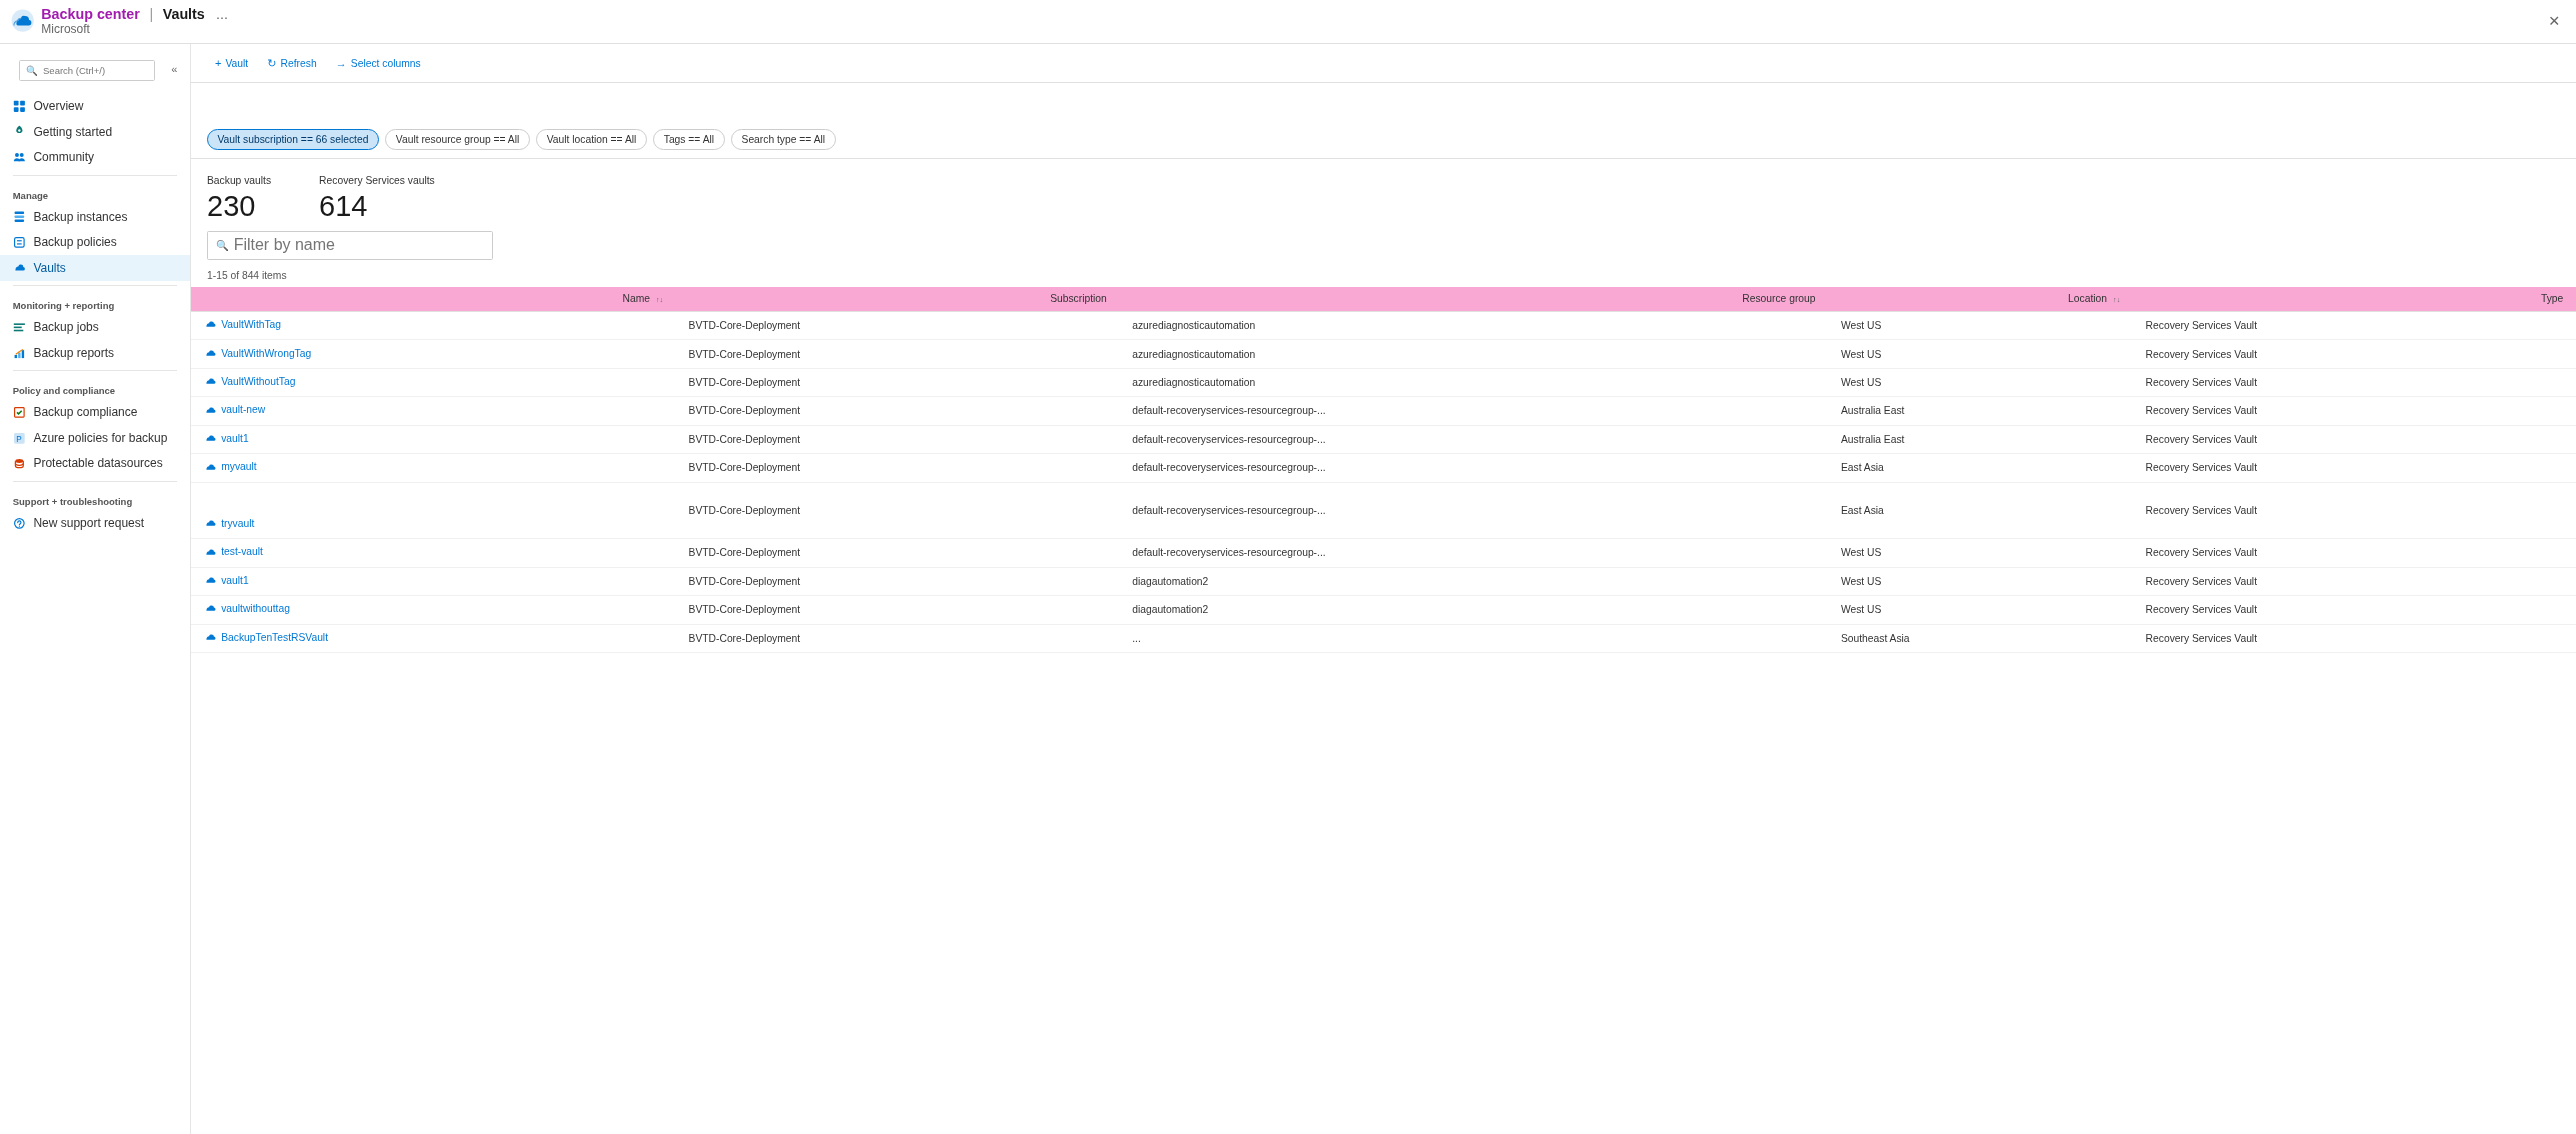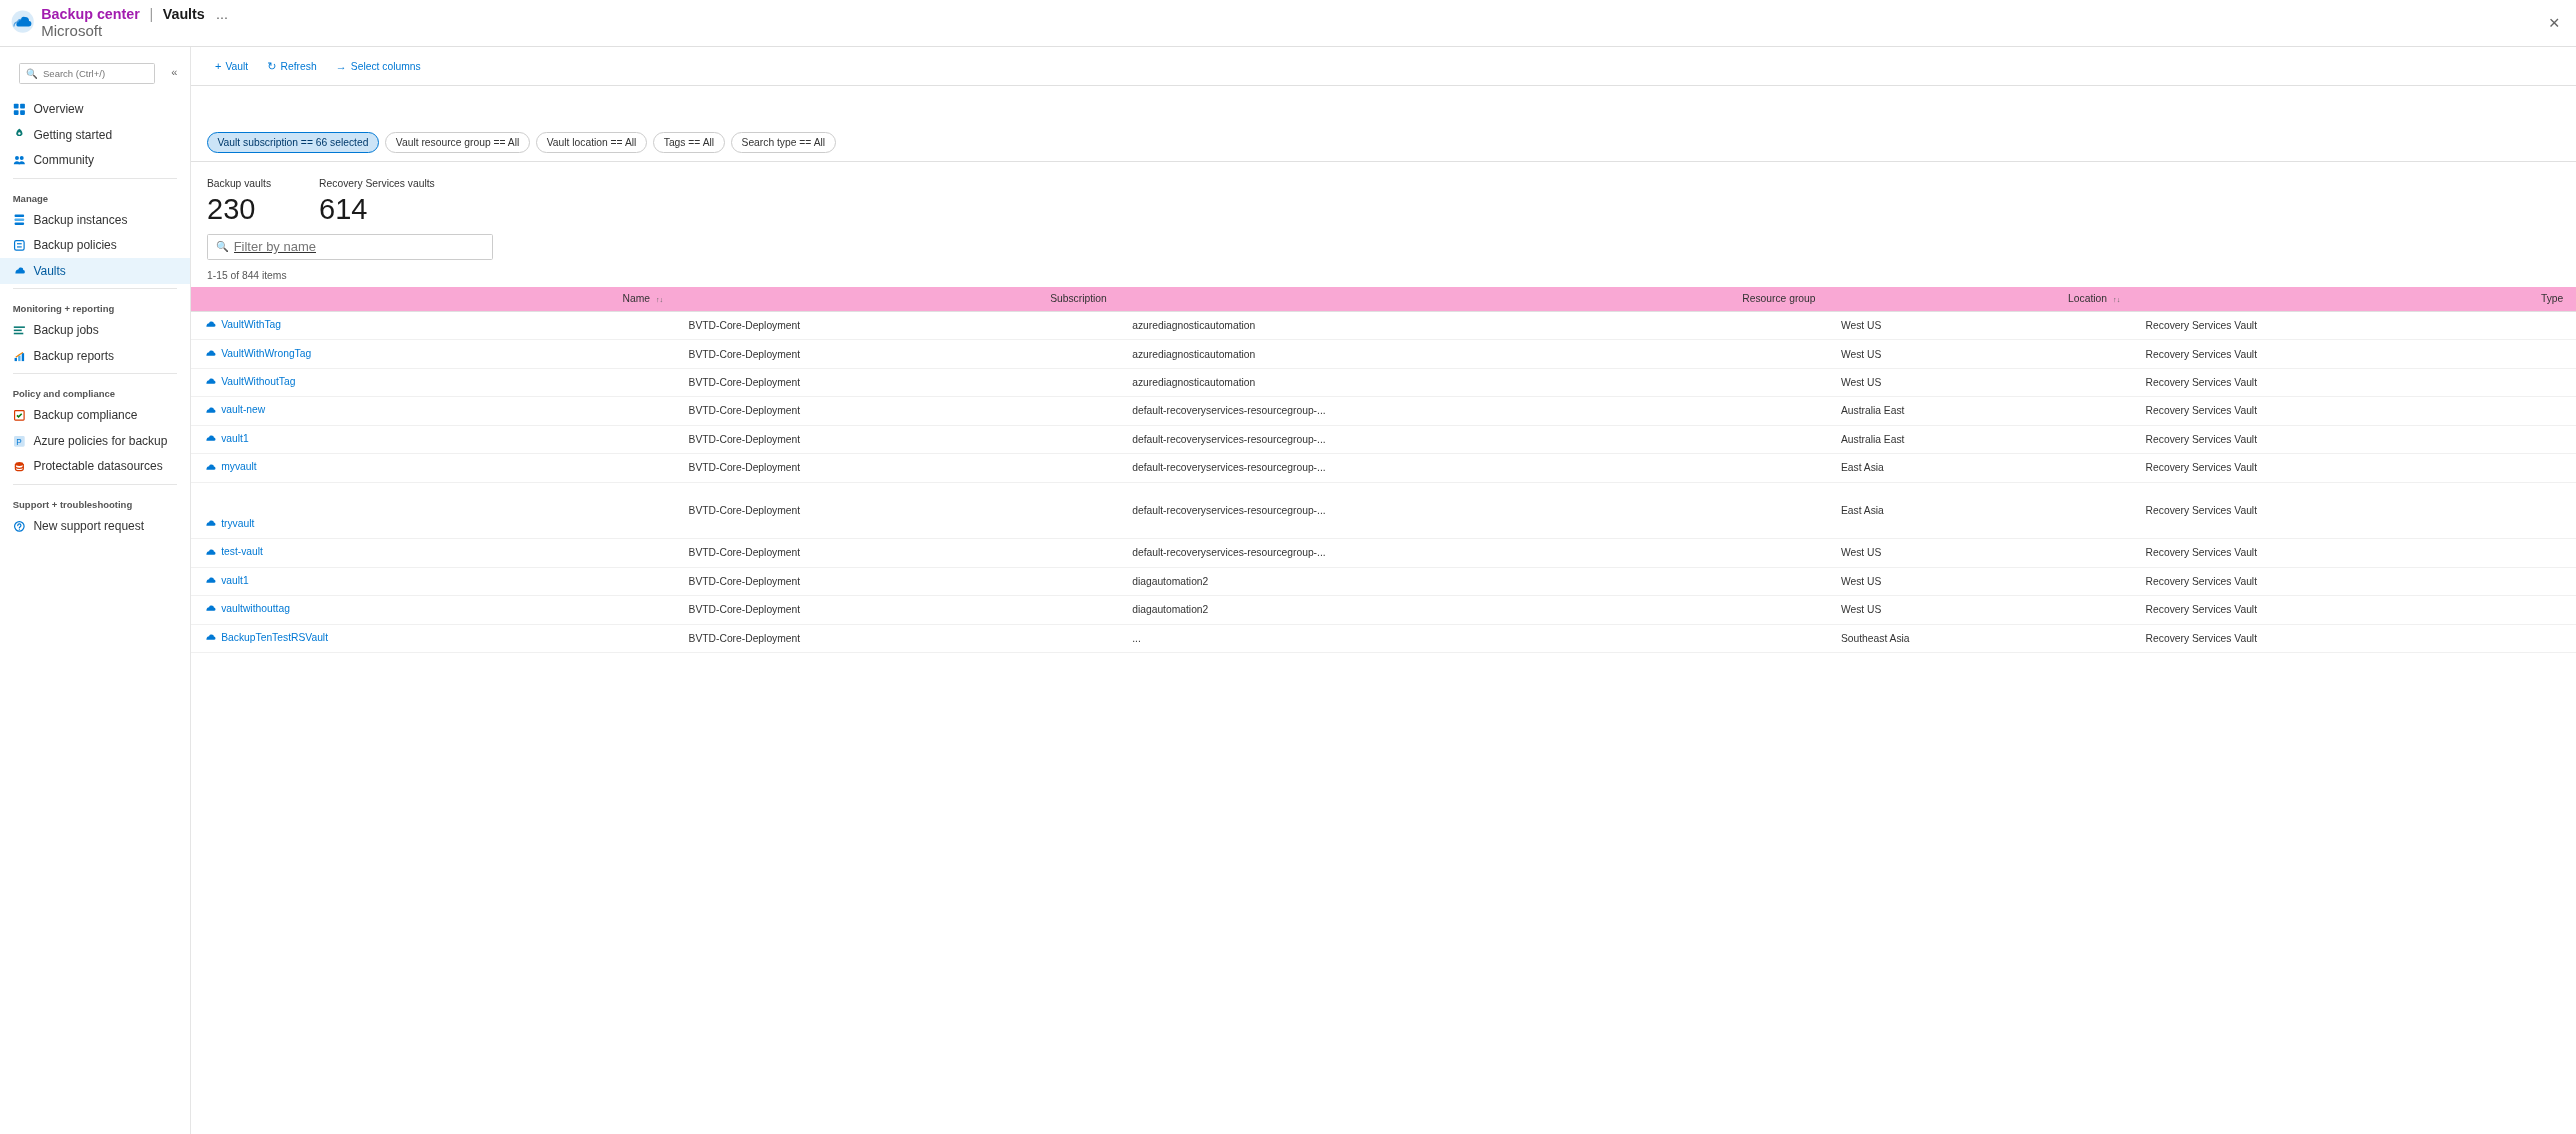--- a/index.html
+++ b/index.html
@@ -10,21 +10,21 @@
       padding: 6.4px 9.5px; border-bottom: 0.8px solid #e0e0e0; min-height: 38px;
       background: #fff;
     }
     .title-bar-left { display: flex; align-items: center; gap: 6.4px; }
     .title-bar-icon { width: 25.4px; height: 25.4px; }
     .title-bar-text { display: flex; align-items: center; gap: 6.4px; }
     .title-bar-title { font-size: 14.3px; font-weight: 600; color: #a21caf; }
     .title-bar-sep { color: #999; font-size: 14.3px; margin: 0 3.2px; }
     .title-bar-page { font-size: 14.3px; font-weight: 600; color: #1a1a1a; }
     .title-bar-dots { color: #666; font-size: 14.3px; cursor: pointer; padding: 0 4.8px; }
-    .title-sub { font-size: 15px; color: #666; }
+    .title-sub { font-size: 12px; color: #666; }
     .close-btn { background: none; border: none; font-size: 14.3px; cursor: pointer; color: #666; padding: 3.2px 6.4px; }
 
     .app-body { display: flex; flex: 1; overflow: hidden; }
 
     
     .sidebar {
       width: 191px; min-width: 191px; background: #fff; border-right: 0.8px solid #e5e5e5;
       display: flex; flex-direction: column; overflow-y: auto; padding-bottom: 12.7px;
     }
     .sidebar-search {
@@ -79,21 +79,21 @@
     .stats-section { padding: 16px 16px 8px; display: flex; gap: 48px; }
     .stat-block {}
     .stat-label { font-size: 10.3px; color: #333; margin-bottom: 3.2px; }
     .stat-value { font-size: 29px; font-weight: 300; color: #1a1a1a; }
 
     .search-bar {
       display: flex; align-items: center; gap: 4.8px; margin: 0 16px 9.5px;
       border: 0.8px solid #ccc; border-radius: 1.6px; padding: 4.8px 8px;
       max-width: 286px;
     }
-    .search-bar input { border: none; outline: none; width: 100%; font-size: 13px; color: #333; text-decoration: underline; }
+    .search-bar input { border: none; outline: none; width: 100%; font-size: 16px; color: #333; }
     .search-icon { color: #666; font-size: 10.3px; }
 
     .items-count { padding: 0 16px 6.4px; font-size: 10.3px; color: #555; }
 
     
     .data-table { width: 100%; border-collapse: collapse; }
     .data-table th {
       text-align: right; padding: 6.4px 12.7px; font-size: 10.3px; font-weight: 400;
       color: #333; border-bottom: 0.8px solid #e0e0e0; background: #f9a8d4;
       white-space: nowrap;

